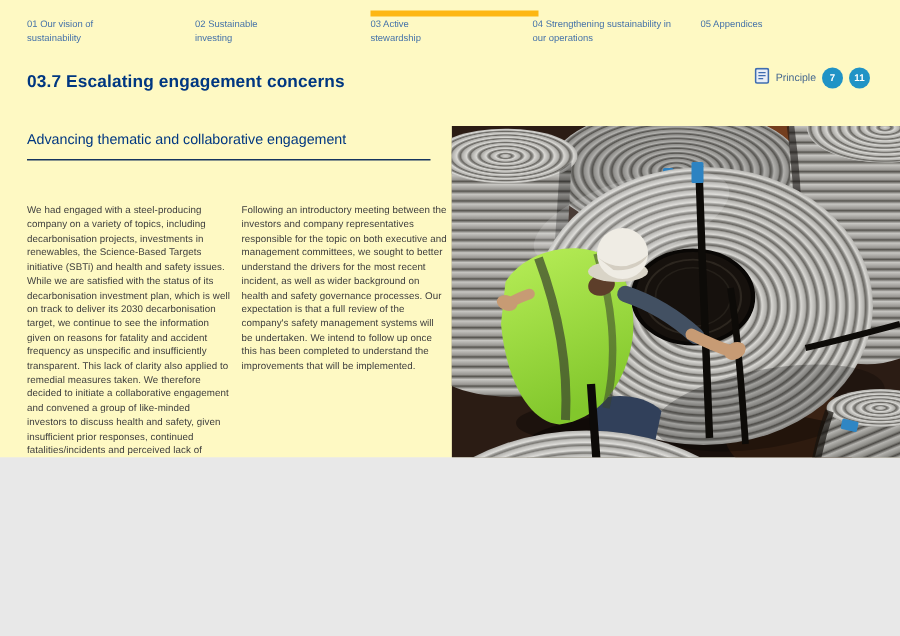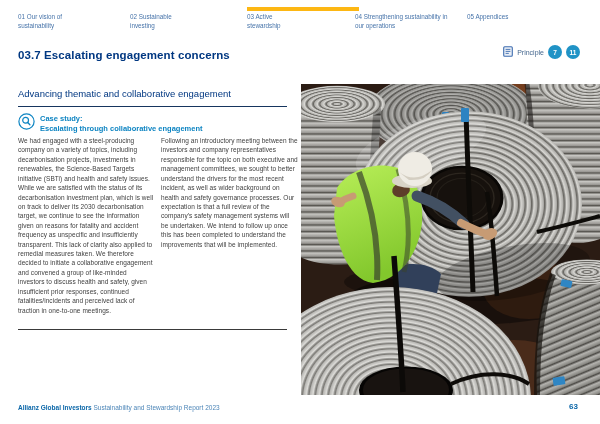--- a/index.html
+++ b/index.html
@@ -1,19 +1,19 @@
 <!DOCTYPE html>
 <html><head>
 <meta charset="utf-8">
 <style>
   * { margin:0; padding:0; box-sizing:border-box; }
   html,body { background:#e8e8e8; }
   body { font-family:"Liberation Sans", sans-serif; }
   .page {
-    position:relative; width:600px; height:424px; background:#ffffff;
+    position:relative; width:600px; height:305px; background:#fef9c3;
     overflow:hidden; margin:0 auto;
   }
   
   .nav-item {
     position:absolute; top:13px; font-size:6.3px; line-height:1.4;
     color:#4673a9; cursor:pointer;
   }
   .nav-1 { left:18px;  width:58px;  }
   .nav-2 { left:130px; width:52px;  }
   .nav-3 { left:247px; width:46px;  }
@@ -102,33 +102,20 @@
       </svg>
     </span>
     <span class="principle-label">Principle</span>
     <span class="badge">7</span>
     <span class="badge">11</span>
   </div>
 
   <div class="section-heading">Advancing thematic and collaborative engagement</div>
   <div class="rule-top"></div>
 
-  <div class="case-head">
-    <span class="case-icon">
-      <svg width="17" height="17" viewBox="0 0 17 17">
-        <circle cx="8.5" cy="8.5" r="7.6" fill="none" stroke="#0d84c2" stroke-width="1.2"></circle>
-        <circle cx="7.6" cy="7.3" r="2.9" fill="none" stroke="#0d84c2" stroke-width="1.2"></circle>
-        <line x1="9.7" y1="9.5" x2="11.9" y2="11.7" stroke="#0d84c2" stroke-width="1.3" stroke-linecap="round"></line>
-      </svg>
-    </span>
-    <span class="case-titles">
-      <span>Case study:</span><br>
-      <span>Escalating through collaborative engagement</span>
-    </span>
-  </div>
 
   <div class="cols">
     <div class="col">We had engaged with a steel-producing company on a variety of topics, including decarbonisation projects, investments in renewables, the Science-Based Targets initiative (SBTi) and health and safety issues. While we are satisfied with the status of its decarbonisation investment plan, which is well on track to deliver its 2030 decarbonisation target, we continue to see the information given on reasons for fatality and accident frequency as unspecific and insufficiently transparent. This lack of clarity also applied to remedial measures taken. We therefore decided to initiate a collaborative engagement and convened a group of like-minded investors to discuss health and safety, given insufficient prior responses, continued fatalities/incidents and perceived lack of traction in one-to-one meetings.</div>
     <div class="col">Following an introductory meeting between the investors and company representatives responsible for the topic on both executive and management committees, we sought to better understand the drivers for the most recent incident, as well as wider background on health and safety governance processes. Our expectation is that a full review of the company's safety management systems will be undertaken. We intend to follow up once this has been completed to understand the improvements that will be implemented.</div>
   </div>
 
   <div class="rule-bottom"></div>
 
   <div class="photo">
     <svg viewBox="0 0 299 311" preserveAspectRatio="none">

